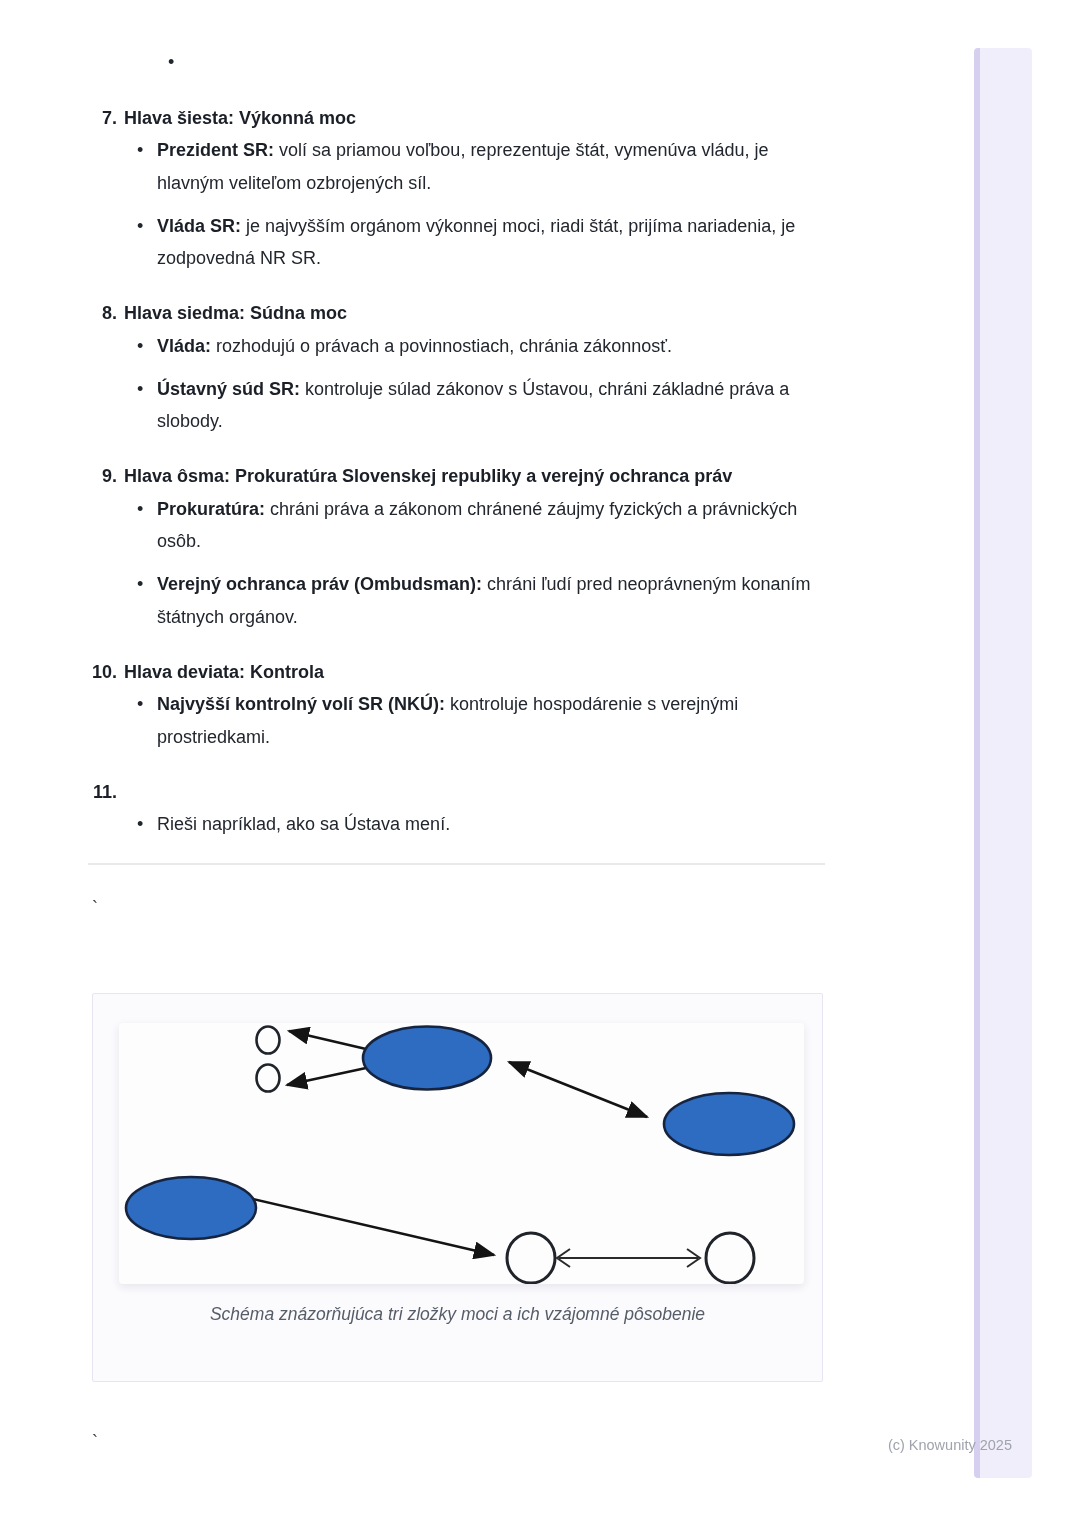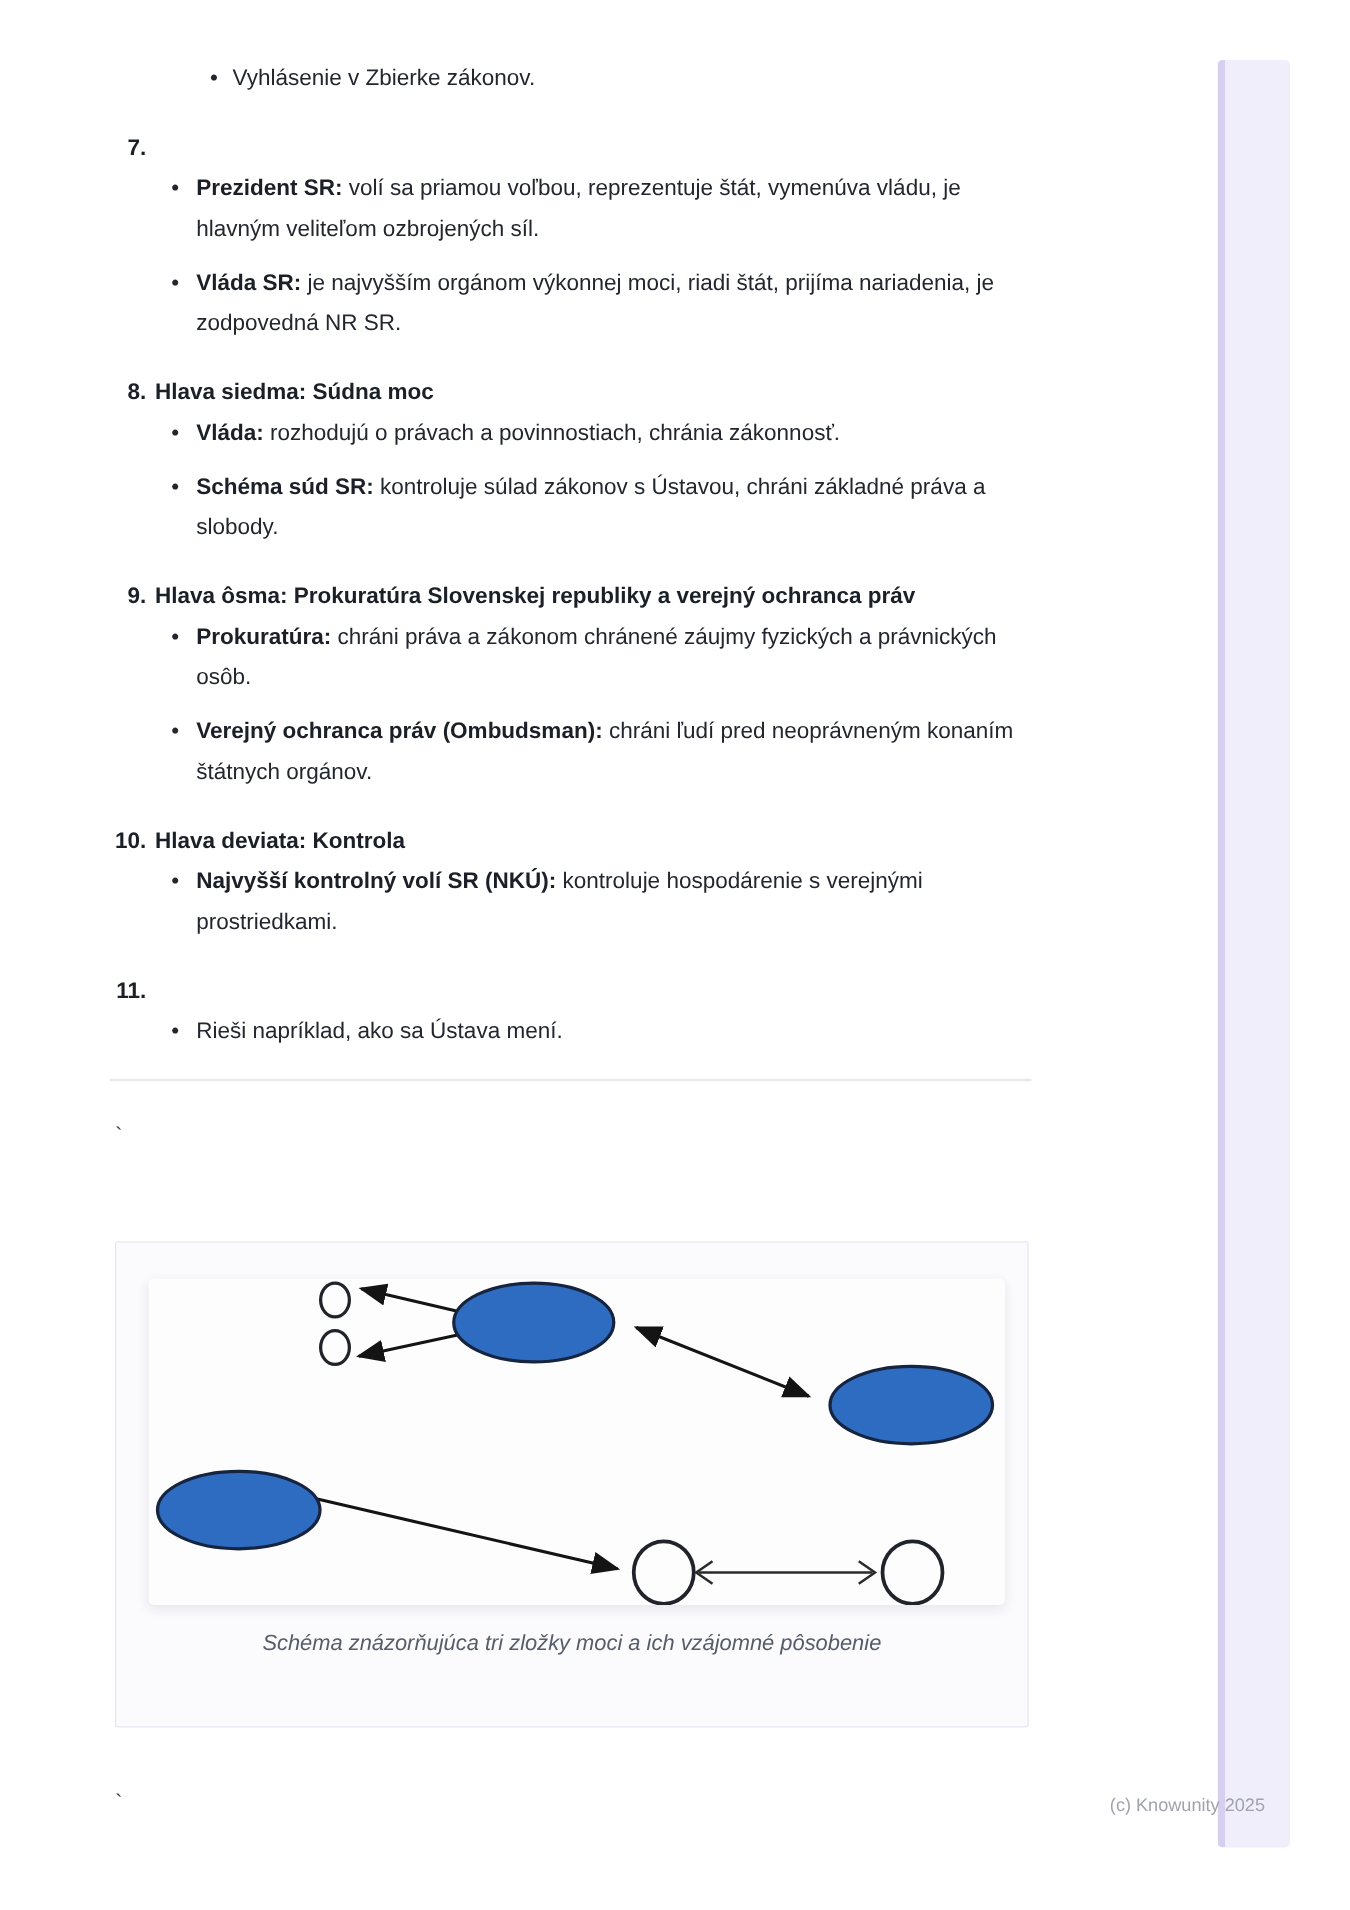--- a/index.html
+++ b/index.html
@@ -61,26 +61,26 @@
 </style>
 </head>
 <body>
 
 <div class="side-bar"></div>
 
 <div class="content">
 
   <div class="top-bullet">
     <span class="dot">•</span>
-    <p style="margin:0">Vyhlásenie v Zbierke zákonov.</p>
   </div>
 
   <div class="item">
     <div class="item-head">
       <span class="num">7.</span>
+      <span>Hlava šiesta: Výkonná moc</span>
     </div>
     <div class="bullet">
       <span class="dot">•</span>
       <p><strong>Prezident SR:</strong><span> volí sa priamou voľbou, reprezentuje štát, vymenúva vládu, je hlavným veliteľom ozbrojených síl.</span></p>
     </div>
     <div class="bullet">
       <span class="dot">•</span>
       <p><strong>Vláda SR:</strong><span> je najvyšším orgánom výkonnej moci, riadi štát, prijíma nariadenia, je zodpovedná NR SR.</span></p>
     </div>
   </div>
@@ -89,21 +89,21 @@
     <div class="item-head">
       <span class="num">8.</span>
       <span>Hlava siedma: Súdna moc</span>
     </div>
     <div class="bullet">
       <span class="dot">•</span>
       <p><strong>Vláda:</strong><span> rozhodujú o právach a povinnostiach, chránia zákonnosť.</span></p>
     </div>
     <div class="bullet">
       <span class="dot">•</span>
-      <p><strong>Schéma súd SR:</strong><span> kontroluje súlad zákonov s Ústavou, chráni základné práva a slobody.</span></p>
+      <p><strong>Ústavný súd SR:</strong><span> kontroluje súlad zákonov s Ústavou, chráni základné práva a slobody.</span></p>
     </div>
   </div>
 
   <div class="item">
     <div class="item-head">
       <span class="num">9.</span>
       <span>Hlava ôsma: Prokuratúra Slovenskej republiky a verejný ochranca práv</span>
     </div>
     <div class="bullet">
       <span class="dot">•</span>

